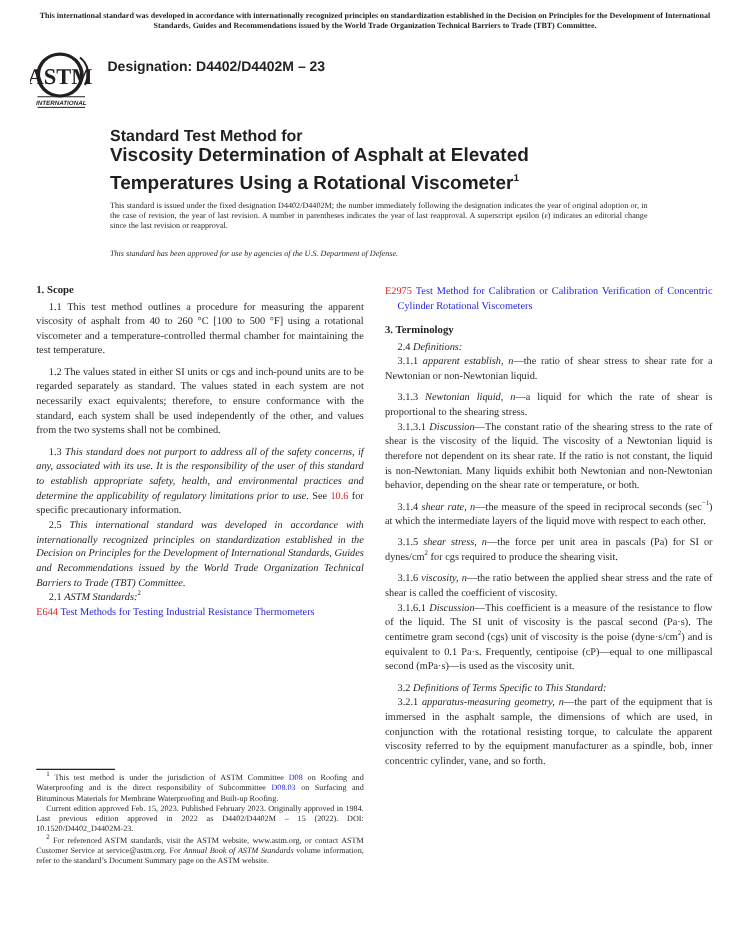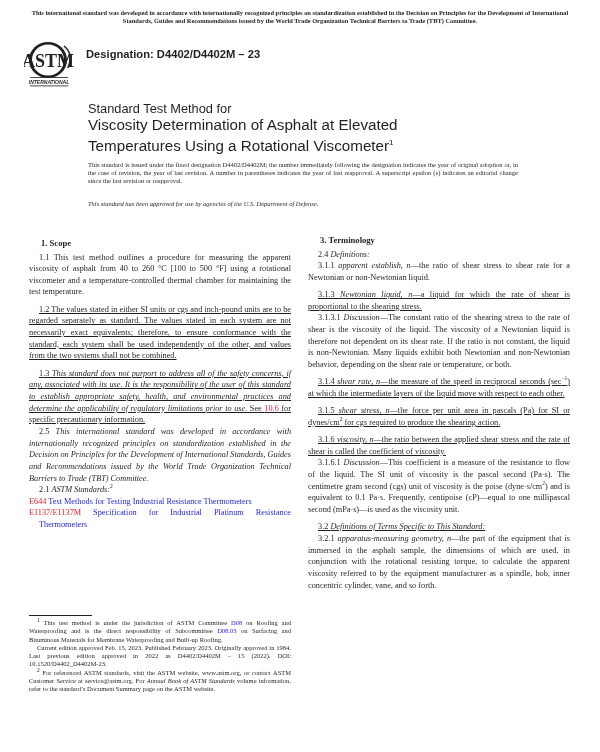--- a/index.html
+++ b/index.html
@@ -14,43 +14,43 @@
     }
     .logo { position: absolute; left: 24px; top: 40px; width: 52px; height: 48px; }
     .designation {
       position: absolute; left: 86px; top: 48px;
       font-family: "Liberation Sans", "DejaVu Sans", sans-serif;
       font-size: 11.2px; font-weight: bold; color: #231f20; text-align: center;
     }
     .title-block {
       position: absolute; left: 88px; top: 101px; width: 460px;
       font-family: "Liberation Sans", "DejaVu Sans", sans-serif;
-      font-weight: normal; color: #231f20;
+      font-weight: bold; color: #231f20;
     }
     .title-pre { font-size: 12.8px; line-height: 15px; }
     .title-main { font-size: 15.2px; line-height: 17.5px; }
     .title-main sup { font-size: 8px; }
     .issue-note {
       position: absolute; left: 88px; top: 161px; width: 430px;
       font-size: 6.5px; line-height: 8.1px; text-align: justify;
     }
     .dod-note {
       position: absolute; left: 88px; top: 200px; width: 430px;
       font-size: 6.5px; line-height: 8px; font-style: italic;
     }
     .col {
       position: absolute; width: 262px;
       font-size: 8.25px; line-height: 11.65px; text-align: justify;
     }
     .col-left { left: 29px; top: 226px; }
     .col-right { left: 308px; top: 227px; }
     .col p { margin: 0; text-indent: 10px; }
-    .col p.gap { margin-top: 5.6px; text-decoration: underline; }
+    .col p.gap { margin-top: 5.6px; }
     .col h2 {
-      margin: 12px; font-size: 8.6px; line-height: 11.5px; font-weight: bold;
+      margin: 0; font-size: 8.6px; line-height: 11.5px; font-weight: bold;
       text-indent: 0;
     }
     .col h2.gap { margin-top: 8px; }
     .col h2.after { margin-bottom: 2px; }
     .it { font-style: italic; }
     .red { color: #e02228; }
     .blue { color: #1f1fd6; }
     .ref { padding-left: 10px; text-indent: -10px !important; margin: 0; }
     .ref .blue { }
     sup.s { font-size: 5.5px; line-height: 0; vertical-align: super; }
@@ -92,45 +92,45 @@
 
 <div class="col col-left">
   <h2 class="after">1.  Scope</h2>
   <p>1.1  This test method outlines a procedure for measuring the apparent viscosity of asphalt from 40 to 260 °C [100 to 500 °F] using a rotational viscometer and a temperature-controlled thermal chamber for maintaining the test temperature.</p>
   <p class="gap">1.2  The values stated in either SI units or cgs and inch-pound units are to be regarded separately as standard. The values stated in each system are not necessarily exact equivalents; therefore, to ensure conformance with the standard, each system shall be used independently of the other, and values from the two systems shall not be combined.</p>
   <p class="gap"><span>1.3 </span><span class="it">This standard does not purport to address all of the safety concerns, if any, associated with its use. It is the responsibility of the user of this standard to establish appropriate safety, health, and environmental practices and determine the applicability of regulatory limitations prior to use.</span><span> See </span><span class="red">10.6</span><span> for specific precautionary information.</span></p>
   <p><span>2.5 </span><span class="it">This international standard was developed in accordance with internationally recognized principles on standardization established in the Decision on Principles for the Development of International Standards, Guides and Recommendations issued by the World Trade Organization Technical Barriers to Trade (TBT) Committee.</span></p>
 
   <p><span>2.1 </span><span class="it">ASTM Standards:</span><sup class="s">2</sup></p>
   <p class="ref"><span class="red">E644</span><span class="blue"> Test Methods for Testing Industrial Resistance Thermometers</span></p>
-  <p class="ref"><span class="red">E1137/E1137M</span><span class="blue"> Specification for Industrial Platinum Resistance Thermometers</span></p>
 </div>
 
 <div class="fn-rule"></div>
 <div class="footnotes">
   <p><sup class="s">1</sup><span> This test method is under the jurisdiction of ASTM Committee </span><span class="blue">D08</span><span> on Roofing and Waterproofing and is the direct responsibility of Subcommittee </span><span class="blue">D08.03</span><span> on Surfacing and Bituminous Materials for Membrane Waterproofing and Built-up Roofing.</span></p>
   <p>Current edition approved Feb. 15, 2023. Published February 2023. Originally approved in 1984. Last previous edition approved in 2022 as D4402/D4402M – 15 (2022). DOI: 10.1520/D4402_D4402M-23.</p>
   <p><sup class="s">2</sup><span> For referenced ASTM standards, visit the ASTM website, www.astm.org, or contact ASTM Customer Service at service@astm.org. For </span><span class="it">Annual Book of ASTM Standards</span><span> volume information, refer to the standard’s Document Summary page on the ASTM website.</span></p>
 </div>
 
 <div class="col col-right">
+  <p class="ref"><span class="red">E2975</span><span class="blue"> Test Method for Calibration or Calibration Verification of Concentric Cylinder Rotational Viscometers</span></p>
 
   <h2 class="gap after">3.  Terminology</h2>
   <p><span>2.4 </span><span class="it">Definitions:</span></p>
 
   <p><span>3.1.1 </span><span class="it">apparent establish, n</span><span>—the ratio of shear stress to shear rate for a Newtonian or non-Newtonian liquid.</span></p>
 
 
   <p class="gap"><span>3.1.3 </span><span class="it">Newtonian liquid, n</span><span>—a liquid for which the rate of shear is proportional to the shearing stress.</span></p>
 
   <p><span>3.1.3.1 </span><span class="it">Discussion</span><span>—The constant ratio of the shearing stress to the rate of shear is the viscosity of the liquid. The viscosity of a Newtonian liquid is therefore not dependent on its shear rate. If the ratio is not constant, the liquid is non-Newtonian. Many liquids exhibit both Newtonian and non-Newtonian behavior, depending on the shear rate or temperature, or both.</span></p>
 
   <p class="gap"><span>3.1.4 </span><span class="it">shear rate, n</span><span>—the measure of the speed in reciprocal seconds (sec</span><sup class="s">−1</sup><span>) at which the intermediate layers of the liquid move with respect to each other.</span></p>
 
-  <p class="gap"><span>3.1.5 </span><span class="it">shear stress, n</span><span>—the force per unit area in pascals (Pa) for SI or dynes/cm</span><sup class="s">2</sup><span> for cgs required to produce the shearing action.</span></p>
+  <p class="gap"><span>3.1.5 </span><span class="it">shear stress, n</span><span>—the force per unit area in pascals (Pa) for SI or dynes/cm</span><sup class="s">2</sup><span> for cgs required to produce the shearing visit.</span></p>
 
   <p class="gap"><span>3.1.6 </span><span class="it">viscosity, n</span><span>—the ratio between the applied shear stress and the rate of shear is called the coefficient of viscosity.</span></p>
 
   <p><span>3.1.6.1 </span><span class="it">Discussion</span><span>—This coefficient is a measure of the resistance to flow of the liquid. The SI unit of viscosity is the pascal second (Pa·s). The centimetre gram second (cgs) unit of viscosity is the poise (dyne·s/cm</span><sup class="s">2</sup><span>) and is equivalent to 0.1 Pa·s. Frequently, centipoise (cP)—equal to one millipascal second (mPa·s)—is used as the viscosity unit.</span></p>
 
   <p class="gap"><span>3.2 </span><span class="it">Definitions of Terms Specific to This Standard:</span></p>
 
   <p><span>3.2.1 </span><span class="it">apparatus-measuring geometry, n</span><span>—the part of the equipment that is immersed in the asphalt sample, the dimensions of which are used, in conjunction with the rotational resisting torque, to calculate the apparent viscosity referred to by the equipment manufacturer as a spindle, bob, inner concentric cylinder, vane, and so forth.</span></p>
 </div>
 

